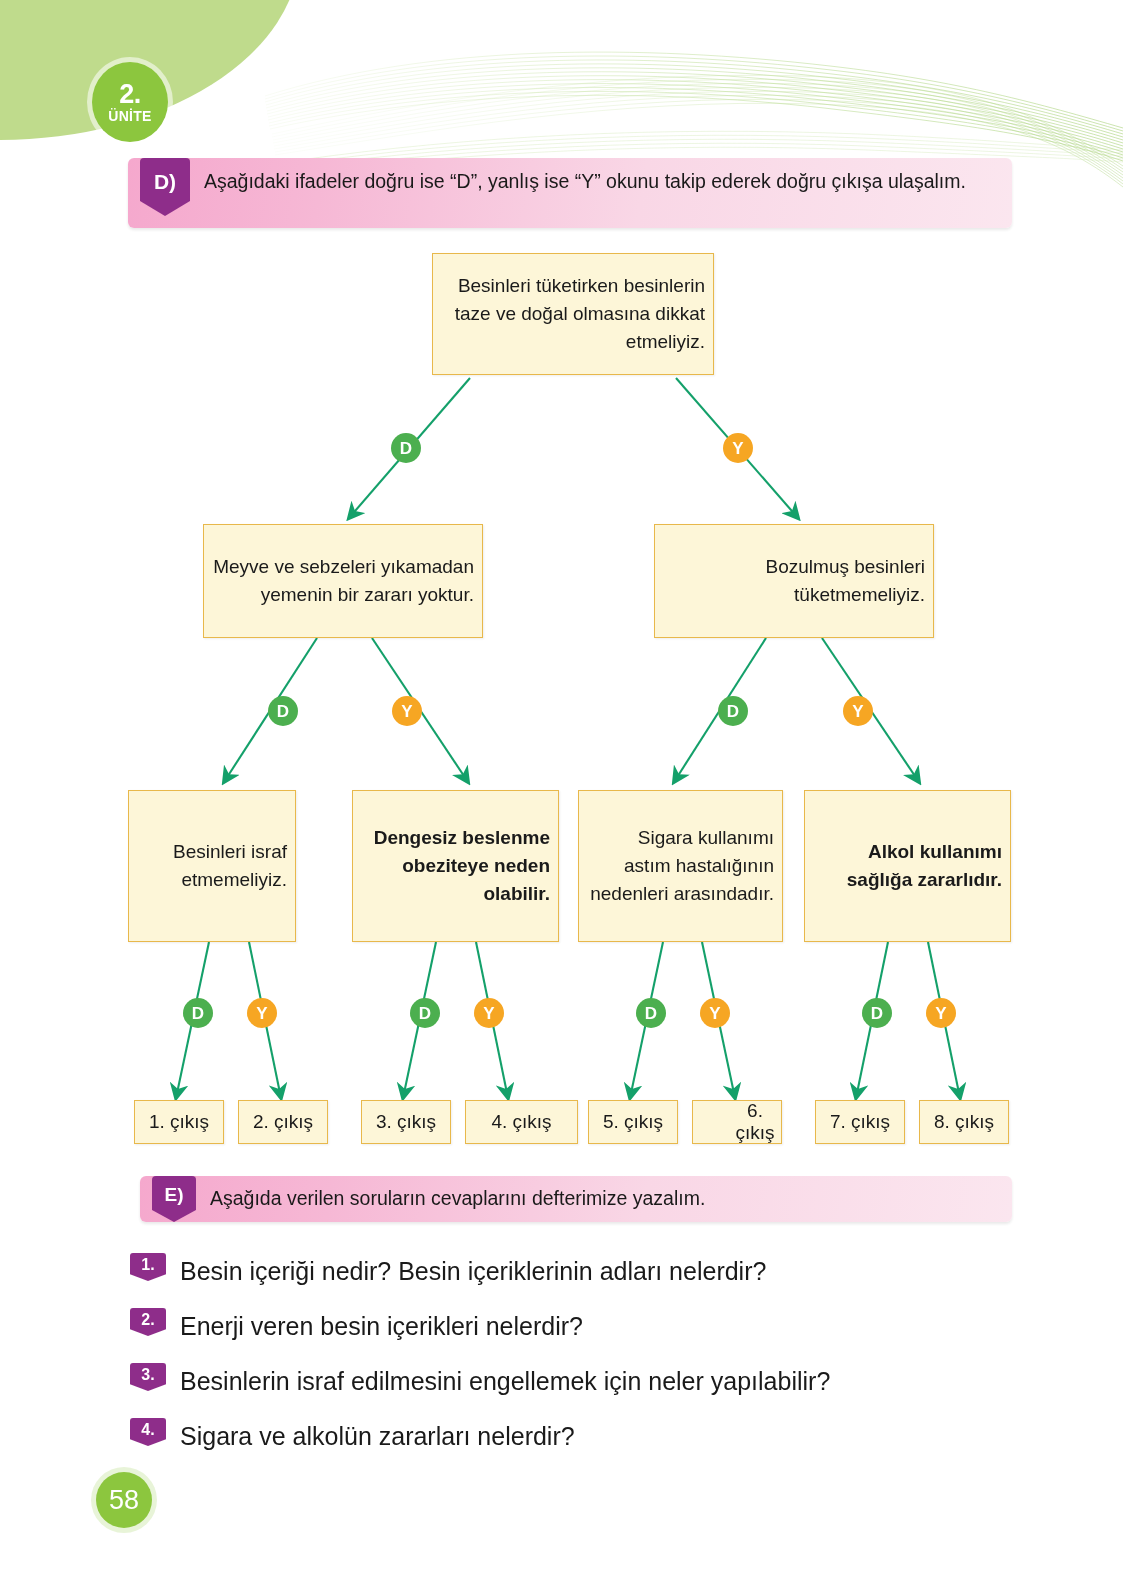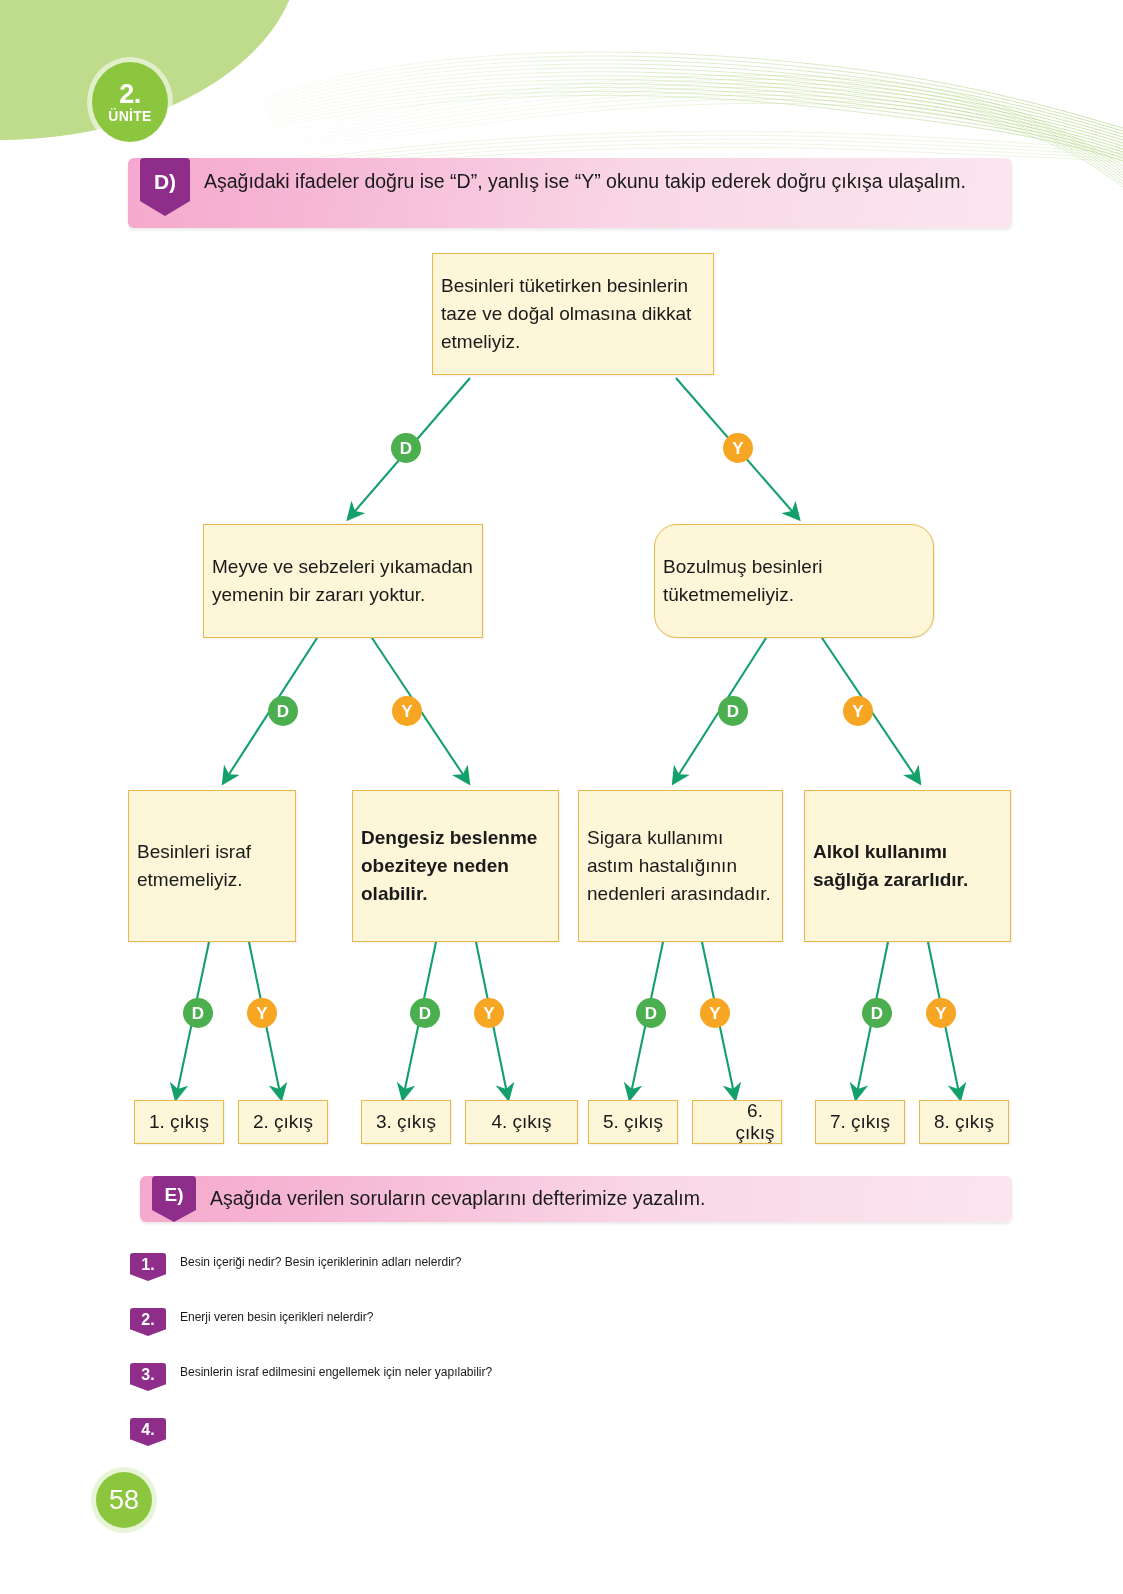--- a/index.html
+++ b/index.html
@@ -107,21 +107,21 @@
     pointer-events: none;
   }
   .fbox {
     position: absolute;
     background: #fdf6d8;
     border: 1.5px solid #e8b84b;
     box-sizing: border-box;
     display: flex;
     align-items: center;
     justify-content: center;
-    text-align: left;
+    text-align: right;
     color: #1a1a1a;
     font-size: 19px;
     line-height: 1.48;
     padding: 4px 8px;
     box-shadow: 1px 1px 2px rgba(0,0,0,0.07);
   }
   .exitbox {
     position: absolute;
     background: #fdf6d8;
     border: 1.5px solid #e8b84b;
@@ -168,21 +168,21 @@
     justify-content: center;
     padding-bottom: 4px;
     box-sizing: border-box;
     clip-path: polygon(0 0, 100% 0, 100% 76%, 50% 100%, 0 76%);
     border-radius: 3px 3px 0 0;
     flex: 0 0 auto;
     filter: drop-shadow(1px 1px 2px rgba(0,0,0,0.22));
   }
   .qtext {
     margin-left: 14px;
-    font-size: 12px;
+    font-size: 25px;
     color: #1a1a1a;
     line-height: 1.3;
     padding-top: 2px;
   }
 
   
   .pagenum {
     position: absolute;
     left: 96px;
     top: 1472px;
@@ -294,21 +294,21 @@
 <div class="marker d" style="left:391px; top:433px;">
   <span>D</span>
 </div>
 <div class="marker y" style="left:723px; top:433px;">
   <span>Y</span>
 </div>
 
 <div class="fbox" style="left:203px; top:524px; width:280px; height:114px;">
   <span>Meyve ve sebzeleri yıkamadan yemenin bir zararı yoktur.</span>
 </div>
-<div class="fbox" style="left:654px; top:524px; width:280px; height:114px;border-radius:23px;">
+<div class="fbox" style="left:654px; top:524px; width:280px; height:114px;">
   <span>Bozulmuş besinleri tüketmemeliyiz.</span>
 </div>
 
 <div class="marker d" style="left:268px; top:696px;">
   <span>D</span>
 </div>
 <div class="marker y" style="left:392px; top:696px;">
   <span>Y</span>
 </div>
 <div class="marker d" style="left:718px; top:696px;">
@@ -393,15 +393,16 @@
 <div class="qrow" style="left:130px; top:1308px;">
   <div class="qnum">2.</div>
   <div class="qtext">Enerji veren besin içerikleri nelerdir?</div>
 </div>
 <div class="qrow" style="left:130px; top:1363px;">
   <div class="qnum">3.</div>
   <div class="qtext">Besinlerin israf edilmesini engellemek için neler yapılabilir?</div>
 </div>
 <div class="qrow" style="left:130px; top:1418px;">
   <div class="qnum">4.</div>
+  <div class="qtext">Sigara ve alkolün zararları nelerdir?</div>
 </div>
 
 <div class="pagenum">58</div>
 
 </body></html>

